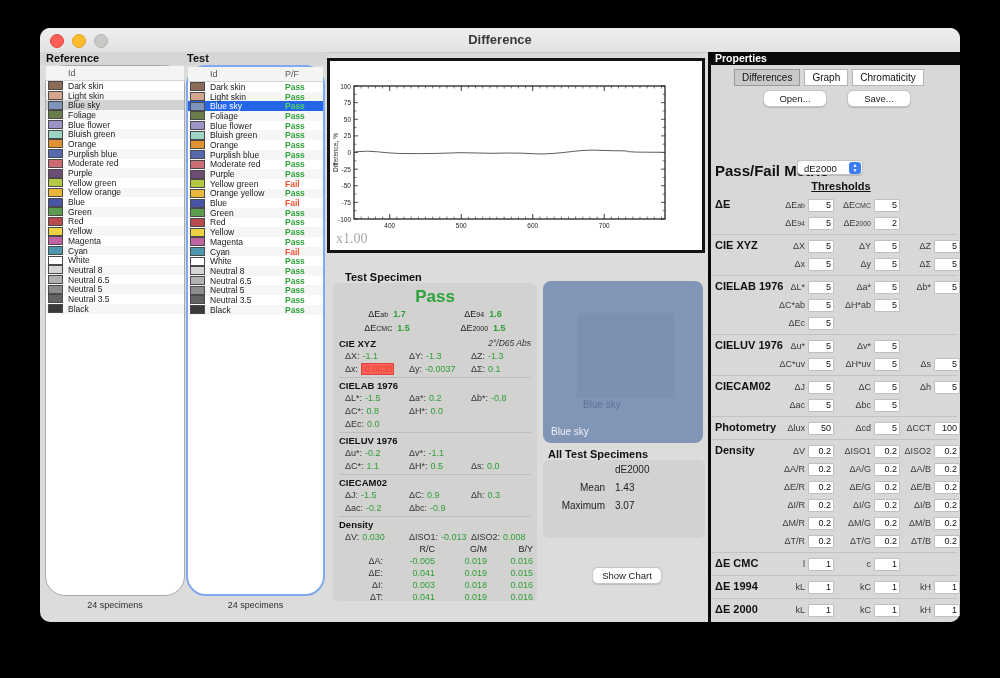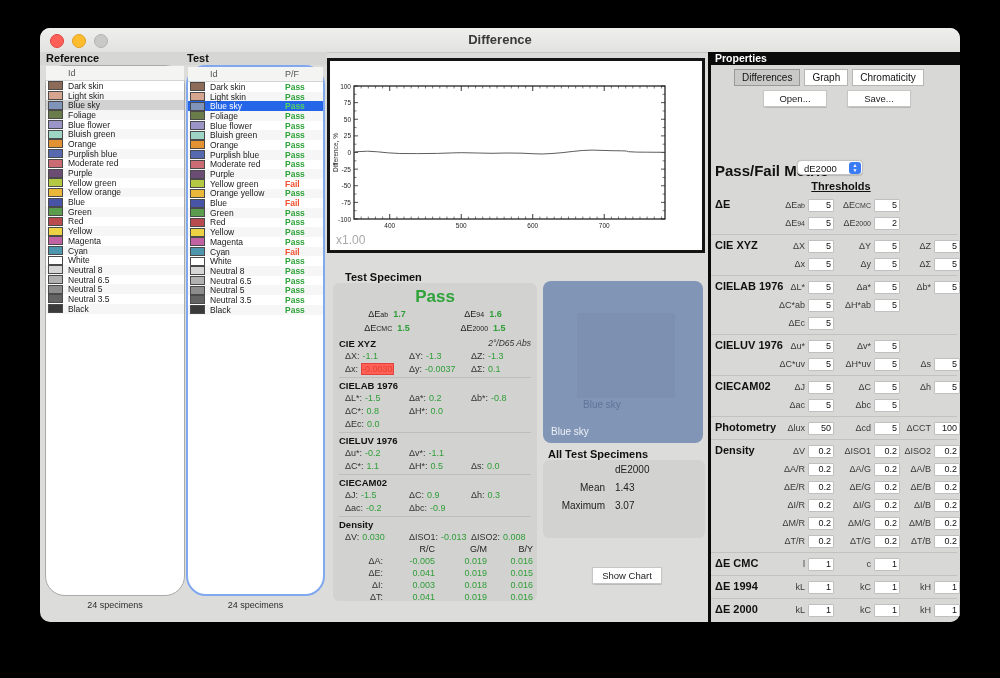--- a/index.html
+++ b/index.html
@@ -29,21 +29,21 @@
   .lrow.sel-blue{background:#2566e8;color:#fff;}
   .sw{width:13px;height:7px;border:1px solid #4a4a4a;margin:0 5px 0 2px;flex:none;}
   .rl{flex:1;white-space:nowrap;overflow:hidden;}
   .pf{width:38px;font-weight:bold;}
   .pf.pass{color:#2fa33a;}
   .pf.fail{color:#f1502f;}
   .sel-blue .pf.pass{color:#55d465;}
   .cnt{position:absolute;top:572px;font-size:9px;color:#2c2c2c;text-align:center;}
   
   .chartbox{position:absolute;left:287px;top:30px;width:378px;height:195px;background:#fff;border:3px solid #141414;box-sizing:border-box;}
-  .scalelab{position:absolute;left:6px;bottom:3px;font-size:12px;color:#a8a8a8;}
+  .scalelab{position:absolute;left:6px;bottom:3px;font-size:14px;color:#a8a8a8;font-family:Liberation Serif, serif;}
   
   .secttitle{position:absolute;font-size:11px;font-weight:bold;color:#111;}
   .tspanel{position:absolute;left:293px;top:255px;width:204px;height:318px;background:#d2d2d0;border-radius:6px;overflow:hidden;font-size:9px;}
   .passbig{height:20px;text-align:center;font-size:17px;font-weight:bold;color:#2fa33a;padding-top:4px;}
   .sumgrid{display:grid;grid-template-columns:1fr 1fr;padding:0 6px;}
   .sumcell{display:flex;justify-content:center;align-items:center;height:14px;}
   .mlab{color:#222;}
   .mlab .sub{font-size:7px;}
   .gval{color:#2f9e38;font-weight:bold;margin-left:5px;}
   .tssec{border-top:1px solid #bebebc;margin:2px 6px 0 6px;padding-top:1px;}
@@ -63,21 +63,21 @@
   
   .preview{position:absolute;left:503px;top:253px;width:160px;height:162px;border-radius:8px;}
   .previn{position:absolute;left:34px;top:32px;width:98px;height:85px;}
   .prelab-in{position:absolute;left:40px;top:118px;font-size:10px;color:#5f739a;}
   .prelab-out{position:absolute;left:8px;bottom:6px;font-size:10px;color:#eef1f6;}
   
   .statpanel{position:absolute;left:503px;top:432px;width:162px;height:78px;background:#d2d2d0;border-radius:6px;font-size:10px;color:#222;}
   .statrow{display:flex;height:18px;align-items:center;}
   .statrow .sl{width:62px;text-align:right;}
   .statrow .sv{margin-left:10px;}
-  .btn{position:absolute;background:#fff;border:1px solid #c6c6c4;border-radius:0;font-size:9.5px;color:#222;text-align:center;box-shadow:0 0.5px 1px rgba(0,0,0,.15);}
+  .btn{position:absolute;background:#fff;border:1px solid #c6c6c4;border-radius:6px;font-size:9.5px;color:#222;text-align:center;box-shadow:0 0.5px 1px rgba(0,0,0,.15);}
   .showchart{left:552px;top:539px;width:68px;height:15px;line-height:15px;}
   
   .props{position:absolute;left:668px;top:24px;width:252px;height:570px;background:#d8d8d6;border-left:3px solid #0a0a0a;box-sizing:border-box;}
   .propshead{position:absolute;left:0;top:0;width:100%;height:13px;background:#0a0a0a;color:#fff;font-size:10.5px;font-weight:bold;padding-left:4px;box-sizing:border-box;}
   .tabs{position:absolute;left:3px;top:17px;display:flex;gap:4px;padding-left:20px;}
   .tab{height:15px;line-height:15px;padding:0 7px;font-size:10px;background:#fff;border:1px solid #b5b5b3;color:#111;}
   .tab.on{background:#c9c9c7;border-color:#999;}
   .openbtn{left:52px;top:38px;width:62px;height:15px;line-height:15px;}
   .savebtn{left:136px;top:38px;width:62px;height:15px;line-height:15px;}
   .pfmlab{position:absolute;left:4px;top:110px;font-size:15px;font-weight:bold;color:#111;}

